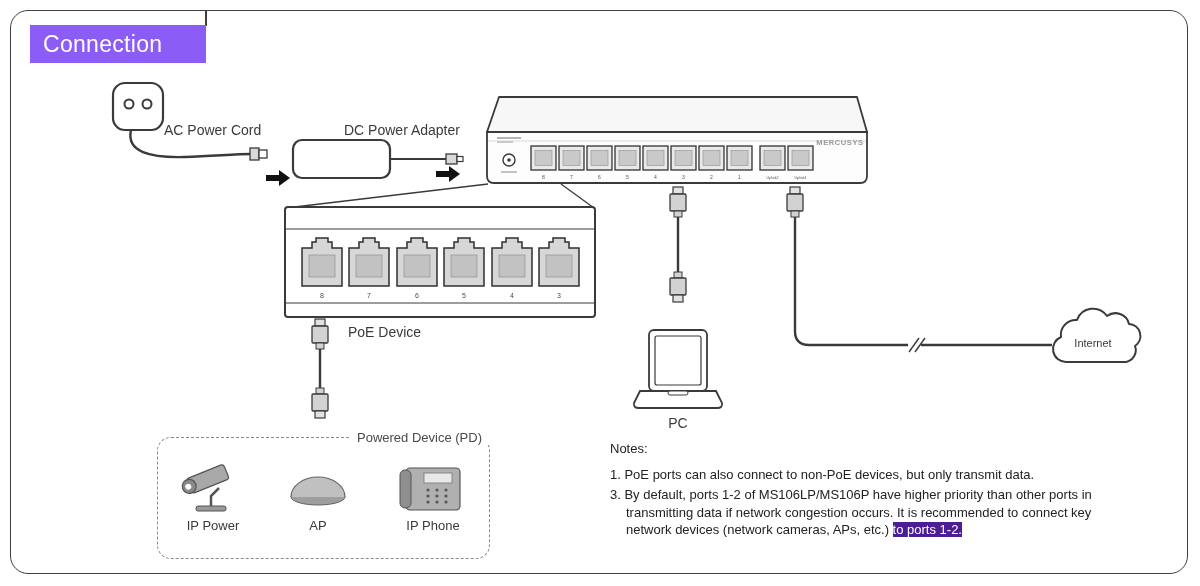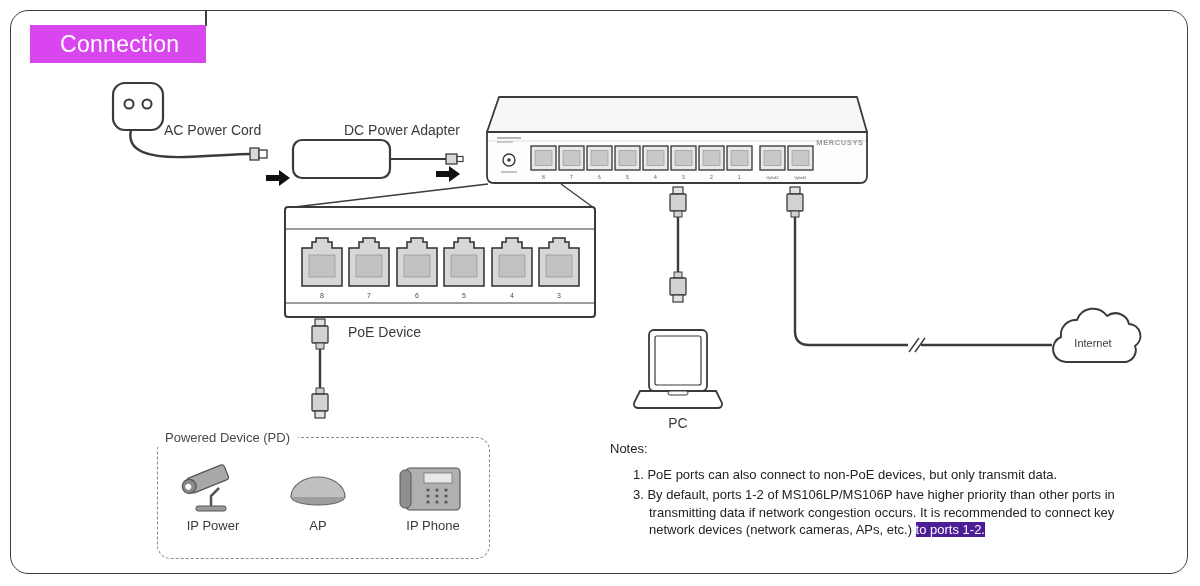--- a/index.html
+++ b/index.html
@@ -1,37 +1,37 @@
 <!DOCTYPE html>
 <html><head>
 <meta charset="utf-8">
 <style>
   html,body{margin:0;padding:0;background:#fff;}
   .stage{position:relative;width:1200px;height:586px;background:#fff;
          font-family:"Liberation Sans",sans-serif;color:#3a3a3a;overflow:hidden;}
   .page-border{position:absolute;left:10px;top:10px;width:1178px;height:564px;
                border:1.6px solid #3f3f3f;border-radius:18px;box-sizing:border-box;}
   .tab-line{position:absolute;left:205px;top:11px;width:2px;height:15px;background:#3f3f3f;}
-  .title-box{position:absolute;left:30px;top:25px;width:176px;height:38px;background:#d946ef;
-             color:#fff;font-size:23px;display:flex;align-items:center;padding-left:30px;
+  .title-box{position:absolute;left:30px;top:25px;width:176px;height:38px;background:#8b5cf6;
+             color:#fff;font-size:23px;display:flex;align-items:center;padding-left:13px;
              box-sizing:border-box;letter-spacing:0.3px;text-align:center;}
   .lbl{position:absolute;font-size:14px;color:#3a3a3a;white-space:nowrap;}
   .lbl.center{text-align:center;white-space:normal;}
   .small-lbl{font-size:13px;}
   .art{position:absolute;left:0;top:0;z-index:1;}
   .overlay{z-index:2;}
   .pd-box{position:absolute;left:157px;top:437px;width:333px;height:122px;
           border:1.6px dashed #8a8a8a;border-radius:14px;box-sizing:border-box;z-index:1;}
-  .pd-label{position:absolute;left:157px;top:430px;width:333px;text-align:left;
+  .pd-label{position:absolute;left:157px;top:430px;width:333px;text-align:right;
             font-size:13px;color:#4a4a4a;z-index:3;}
   .pd-label span{background:#fff;padding:0 8px;}
   .notes{position:absolute;left:610px;top:440px;width:520px;font-size:13px;
          line-height:1.35;color:#222;z-index:2;}
   .notes-heading{margin-bottom:8px;}
-  .note-item{margin-bottom:3px;padding-left:16px;text-indent:-16px;margin-left:23px;}
+  .note-item{margin-bottom:3px;padding-left:16px;text-indent:-16px;}
   .note-highlight{background:#4c1d95;color:#fff;}
   svg text{font-family:"Liberation Sans",sans-serif;}
 </style>
 </head>
 <body>
 
 <div class="stage">
 
   <div class="page-border"></div>
   <div class="tab-line"></div>

